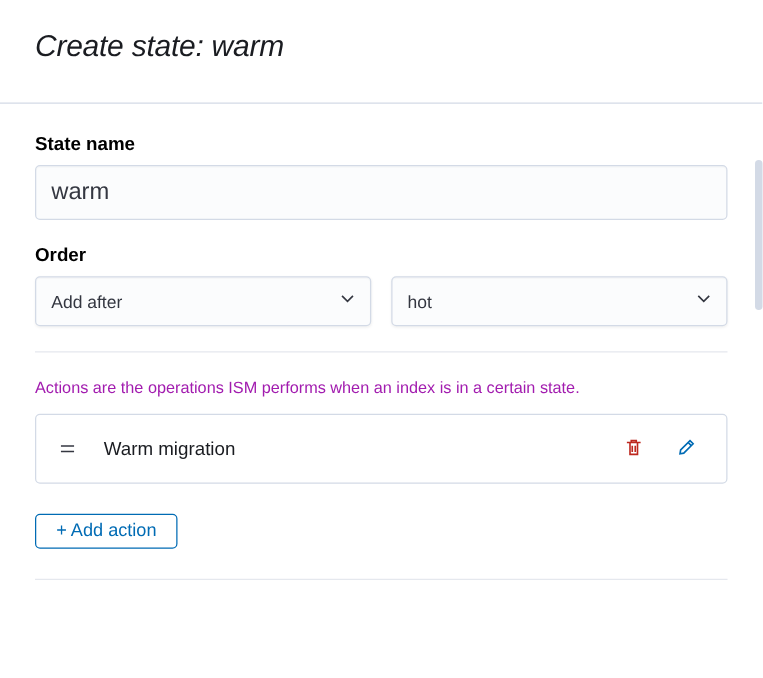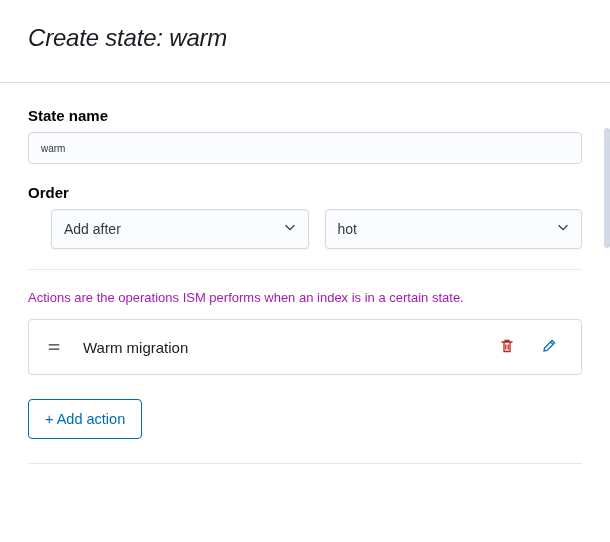--- a/index.html
+++ b/index.html
@@ -30,33 +30,32 @@
   }
   .label {
     font-size: 15px;
     font-weight: 700;
     color: #000000;
     margin-bottom: 8px;
     display: block;
   }
   .text-input {
     width: 100%;
-    height: 32px;
+    height: 44px;
     padding: 8px 12px;
-    font-size: 10px;
+    font-size: 19px;
     color: #343741;
     background: #fbfcfd;
     border: 1px solid #d3dae6;
     border-radius: 4px;
     box-shadow: inset 0 1px 1px rgba(0,0,0,0.03);
   }
   .order-row {
     display: flex;
     gap: 16px;
-    margin-left: 23px;
   }
   .select-wrap {
     position: relative;
     flex: 1;
   }
   .select {
     width: 100%;
     height: 40px;
     padding: 8px 36px 8px 12px;
     font-size: 14px;
@@ -119,21 +118,21 @@
     background: transparent;
     border: none;
     cursor: pointer;
     margin-left: 14px;
     border-radius: 4px;
   }
   .delete-icon { color: #bd271e; }
   .edit-icon { color: #006bb4; }
   .add-btn {
     margin-top: 24px;
-    height: 40px;
+    height: 28px;
     padding: 0 16px;
     font-size: 14.5px;
     color: #006bb4;
     background: #fff;
     border: 1px solid #006bb4;
     border-radius: 4px;
     cursor: pointer;
   }
   .divider-bottom {
     border: none;

